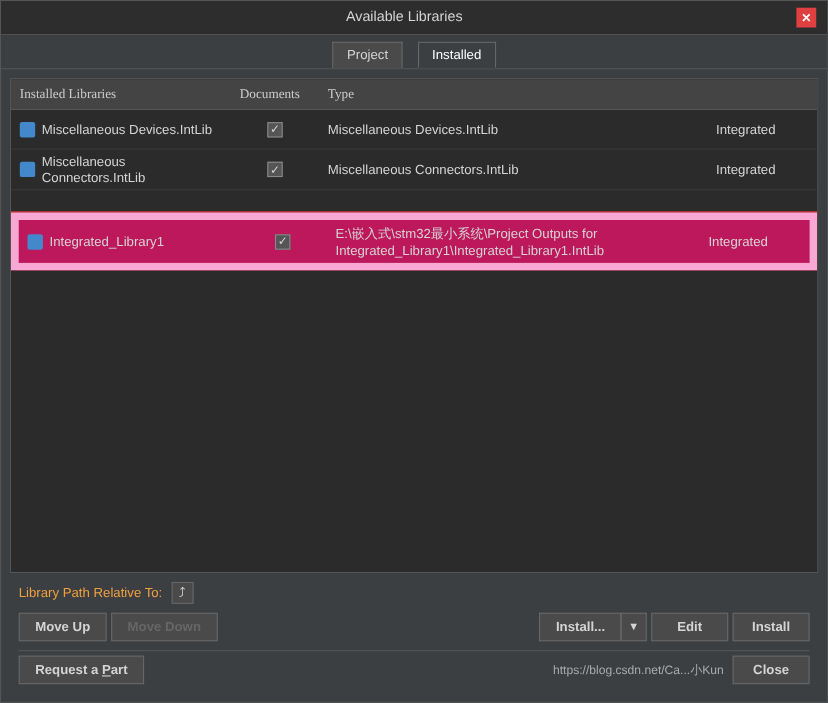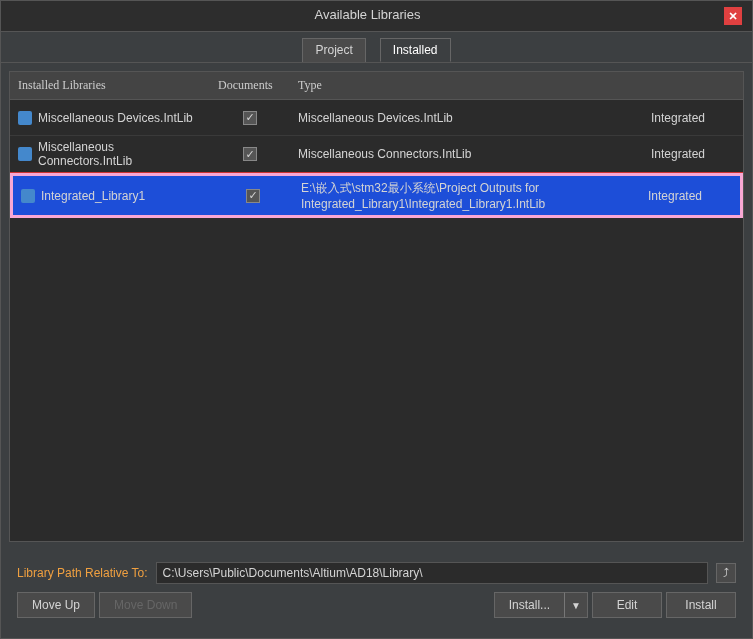--- a/index.html
+++ b/index.html
@@ -102,23 +102,24 @@
       overflow-y: auto;
     }
     .table-row {
       display: grid;
       grid-template-columns: 200px 80px 1fr 100px;
       border-bottom: 1px solid #3a3a3a;
       align-items: center;
       min-height: 36px;
     }
     .table-row.selected {
-      background: #1d4ed8;
-      border: 3px solid #f9a8d4;
+      background: #be185d;
+      border: 7px solid #f9a8d4;
       outline: 1px solid #cc3333;
+      margin-top: 20px;
     }
     .table-cell {
       padding: 4px 8px;
       font-size: 12px;
       color: #d4d4d4;
       display: flex;
       align-items: center;
       gap: 6px;
     }
     .table-cell.center {
@@ -142,21 +143,21 @@
       justify-content: center;
       color: #aaa;
       font-size: 11px;
       cursor: pointer;
     }
     .checkbox.checked::after {
       content: '✓';
       color: #d4d4d4;
     }
     .bottom-section {
-      padding: 20px 8px 4px 8px;
+      padding: 8px 8px 4px 8px;
     }
     .library-path-row {
       display: flex;
       align-items: center;
       gap: 8px;
       margin-bottom: 8px;
     }
     .library-path-label {
       color: #f0a040;
       font-size: 12px;
@@ -186,20 +187,21 @@
       margin-bottom: 8px;
     }
     .btn {
       background: #4a4a4a;
       border: 1px solid #666;
       color: #d4d4d4;
       padding: 5px 14px;
       cursor: pointer;
       font-size: 12px;
       min-width: 70px;
+      font-weight: bold;
     }
     .btn.disabled {
       color: #666;
       cursor: default;
     }
     .btn-group {
       display: flex;
     }
     .btn-group .btn {
       border-right: none;
@@ -296,31 +298,41 @@
           </div>
           <div class="table-cell">E:\嵌入式\stm32最小系统\Project Outputs for Integrated_Library1\Integrated_Library1.IntLib</div>
           <div class="table-cell">Integrated</div>
         </div>
       </div>
     </div>
 
     <div class="bottom-section">
       <div class="library-path-row">
         <span class="library-path-label">Library Path Relative To:</span>
-        <input class="library-path-input" type="text" value="C:\Users\Public\Documents\Altium\AD18\Library\" style="">
         <button class="path-browse-btn">⤴</button>
       </div>
 
       <div class="actions-row">
         <button class="btn">Move Up</button>
         <button class="btn disabled">Move Down</button>
         <div class="spacer"></div>
         <div class="btn-group">
           <button class="btn">Install...</button>
           <button class="dropdown-arrow">▼</button>
         </div>
         <button class="btn">Edit</button>
         <button class="btn">Install</button>
       </div>
 
+      <div class="footer-row">
+        <div class="footer-left">
+          <button class="btn">
+            <span>Request a <span class="underline">P</span>art</span>
+          </button>
+        </div>
+        <div class="footer-right">
+          <span class="footer-url">https://blog.csdn.net/Ca...小Kun</span>
+          <button class="btn">Close</button>
+        </div>
+      </div>
     </div>
   </div>
 </div>
 
 </body></html>

